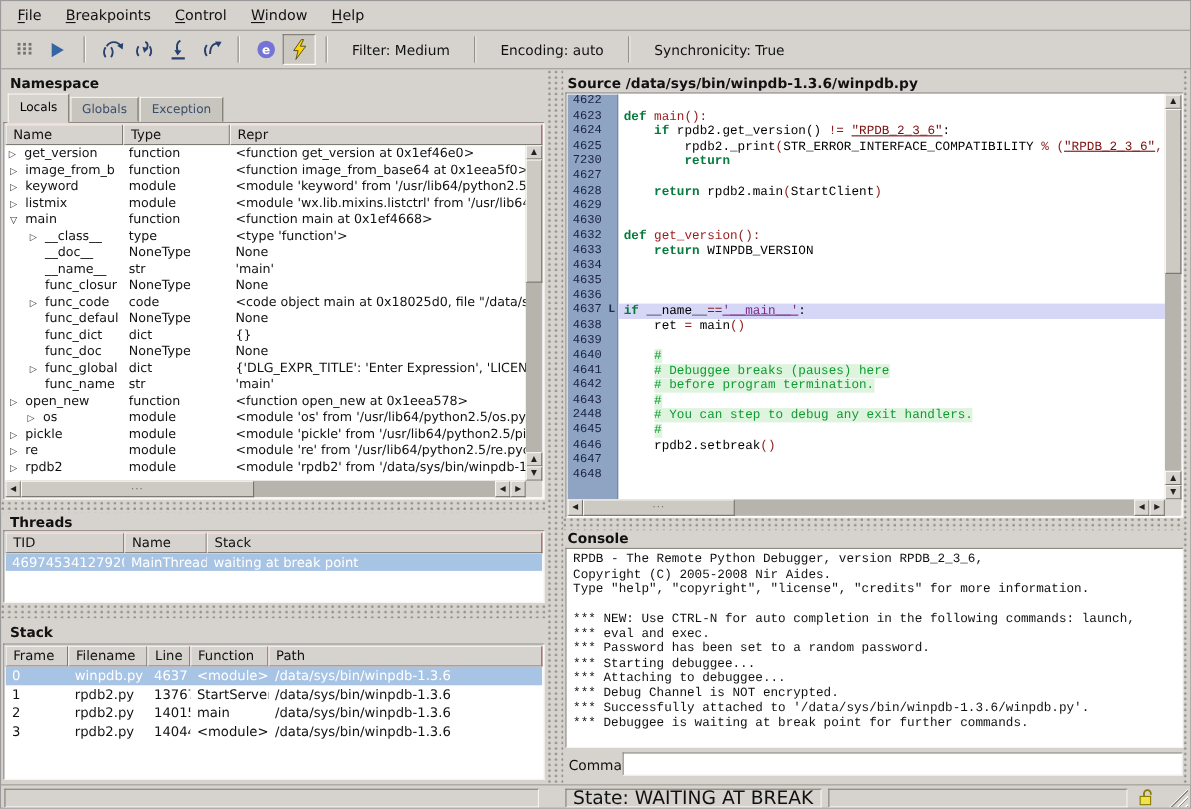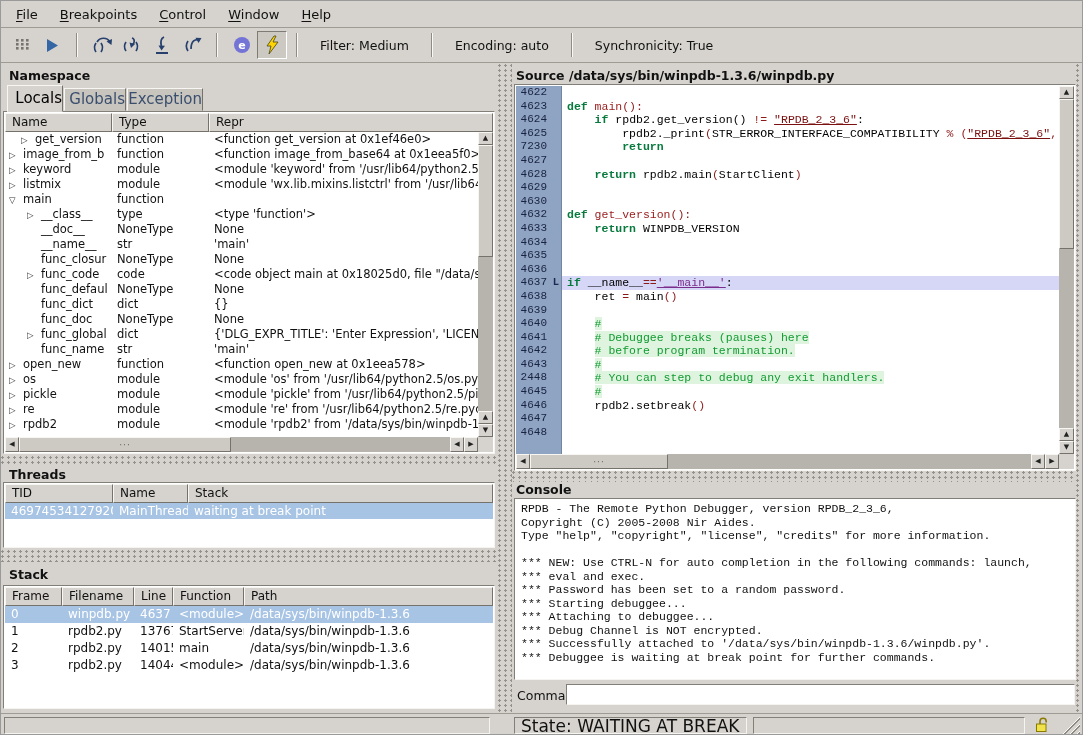--- a/index.html
+++ b/index.html
@@ -30,21 +30,21 @@
   .trow{display:flex;white-space:nowrap}
   .cell{overflow:hidden;white-space:nowrap;flex:0 0 auto}
   .cell.grow{flex:1 1 auto}
   .sel{background:#a8c4e4;color:#fff}
   .ns-row{height:15px;line-height:15px;font-size:11.5px}
   .th-row{height:16px;line-height:16px;font-size:12px}
   .st-row{height:17px;line-height:17px;font-size:12px}
   .expander{display:inline-block;width:14px;font-size:8.5px;color:#333;text-align:left}
 
   
-  .tab{position:absolute;text-align:right;font-size:15px;background:#c8c4be;color:#394f6d;
+  .tab{position:absolute;text-align:center;font-size:11px;background:#c8c4be;color:#394f6d;
     border:1px solid;border-color:#f8f6f2 #75716b transparent #f8f6f2;top:87px;height:23px;line-height:21px}
   .tab.active{top:84px;height:27px;line-height:24px;background:#d6d3ce;color:#000;z-index:3}
 
   
   #src-gutter{position:absolute;left:1px;top:1px;bottom:16px;width:46px;background:#8fa3c2;border-right:1px solid #7285a1}
   #src-lines{position:absolute;left:1px;top:1px;right:16px;bottom:16px;overflow:hidden}
   .src-line{display:flex;height:13.6px;line-height:13.6px;font-family:"Liberation Mono",monospace;
     font-size:11.5px;white-space:pre}
   .lnum{width:34px;text-align:right;padding-right:3px;color:#182340;font-size:11px;flex:0 0 auto}
   .lmark{width:12px;text-align:center;color:#1b2a55;font-weight:bold;font-size:10.5px;flex:0 0 auto}
@@ -190,21 +190,21 @@
   <div class="tab" style="left:126px;width:76px">Exception</div>
 
   <div class="sunken" id="ns-box" style="left:2px;top:110px;width:492px;height:343px">
     <div class="hrow">
       <div class="hcell" style="width:107px">Name</div>
       <div class="hcell" style="width:97px">Type</div>
       <div class="hcell grow">Repr</div>
     </div>
     <div class="tbody" id="ns-body" style="left:1px;top:20px;right:16px;bottom:16px">
         <div class="trow ns-row">
-          <div class="cell" style="width: 107px; padding-left: 16px;"><span class="expander">▷</span><span>get_version</span></div>
+          <div class="cell" style="width: 107px; padding-left: 3px;"><span class="expander">▷</span><span>get_version</span></div>
           <div class="cell" style="width: 97px; padding-left: 5px;">function</div>
           <div class="cell grow" style="padding-left: 5px;">&lt;function get_version at 0x1ef46e0&gt;</div>
         </div>
         <div class="trow ns-row">
           <div class="cell" style="width: 107px; padding-left: 4px;"><span class="expander">▷</span><span>image_from_b</span></div>
           <div class="cell" style="width: 97px; padding-left: 5px;">function</div>
           <div class="cell grow" style="padding-left: 5px;">&lt;function image_from_base64 at 0x1eea5f0&gt;</div>
         </div>
         <div class="trow ns-row">
           <div class="cell" style="width: 107px; padding-left: 4px;"><span class="expander">▷</span><span>keyword</span></div>
@@ -212,20 +212,21 @@
           <div class="cell grow" style="padding-left: 5px;">&lt;module 'keyword' from '/usr/lib64/python2.5/k</div>
         </div>
         <div class="trow ns-row">
           <div class="cell" style="width: 107px; padding-left: 4px;"><span class="expander">▷</span><span>listmix</span></div>
           <div class="cell" style="width: 97px; padding-left: 5px;">module</div>
           <div class="cell grow" style="padding-left: 5px;">&lt;module 'wx.lib.mixins.listctrl' from '/usr/lib64/</div>
         </div>
         <div class="trow ns-row">
           <div class="cell" style="width: 107px; padding-left: 4px;"><span class="expander">▽</span><span>main</span></div>
           <div class="cell" style="width: 97px; padding-left: 5px;">function</div>
+          <div class="cell grow" style="padding-left: 5px;">&lt;function main at 0x1ef4668&gt;</div>
         </div>
         <div class="trow ns-row">
           <div class="cell" style="width: 107px; padding-left: 22px;"><span class="expander">▷</span><span>__class__</span></div>
           <div class="cell" style="width: 97px; padding-left: 5px;">type</div>
           <div class="cell grow" style="padding-left: 5px;">&lt;type 'function'&gt;</div>
         </div>
         <div class="trow ns-row">
           <div class="cell" style="width: 107px; padding-left: 22px;"><span class="expander"></span><span>__doc__</span></div>
           <div class="cell" style="width: 97px; padding-left: 5px;">NoneType</div>
           <div class="cell grow" style="padding-left: 5px;">None</div>
@@ -269,21 +270,21 @@
           <div class="cell" style="width: 107px; padding-left: 22px;"><span class="expander"></span><span>func_name</span></div>
           <div class="cell" style="width: 97px; padding-left: 5px;">str</div>
           <div class="cell grow" style="padding-left: 5px;">'main'</div>
         </div>
         <div class="trow ns-row">
           <div class="cell" style="width: 107px; padding-left: 4px;"><span class="expander">▷</span><span>open_new</span></div>
           <div class="cell" style="width: 97px; padding-left: 5px;">function</div>
           <div class="cell grow" style="padding-left: 5px;">&lt;function open_new at 0x1eea578&gt;</div>
         </div>
         <div class="trow ns-row">
-          <div class="cell" style="width: 107px; padding-left: 4px;"><span class="expander">▷</span><span>os</span></div>
+          <div class="cell" style="width: 107px; padding-left: 20px;"><span class="expander">▷</span><span>os</span></div>
           <div class="cell" style="width: 97px; padding-left: 5px;">module</div>
           <div class="cell grow" style="padding-left: 5px;">&lt;module 'os' from '/usr/lib64/python2.5/os.pyc'</div>
         </div>
         <div class="trow ns-row">
           <div class="cell" style="width: 107px; padding-left: 4px;"><span class="expander">▷</span><span>pickle</span></div>
           <div class="cell" style="width: 97px; padding-left: 5px;">module</div>
           <div class="cell grow" style="padding-left: 5px;">&lt;module 'pickle' from '/usr/lib64/python2.5/pick</div>
         </div>
         <div class="trow ns-row">
           <div class="cell" style="width: 107px; padding-left: 4px;"><span class="expander">▷</span><span>re</span></div>

